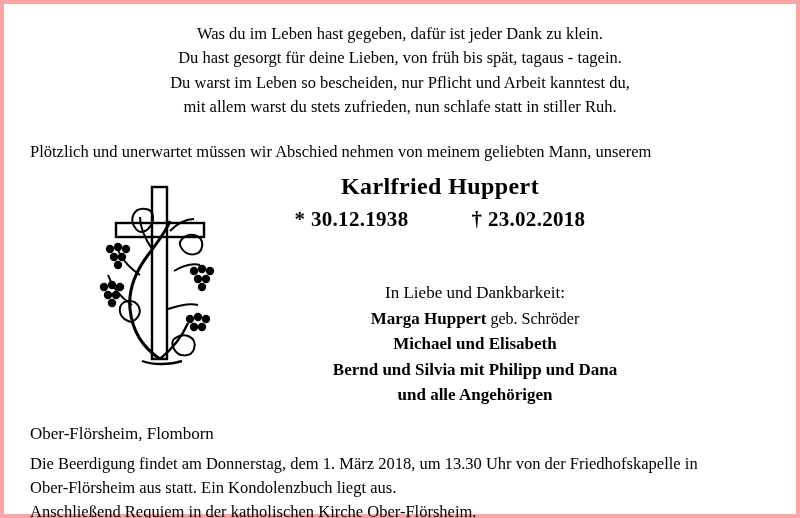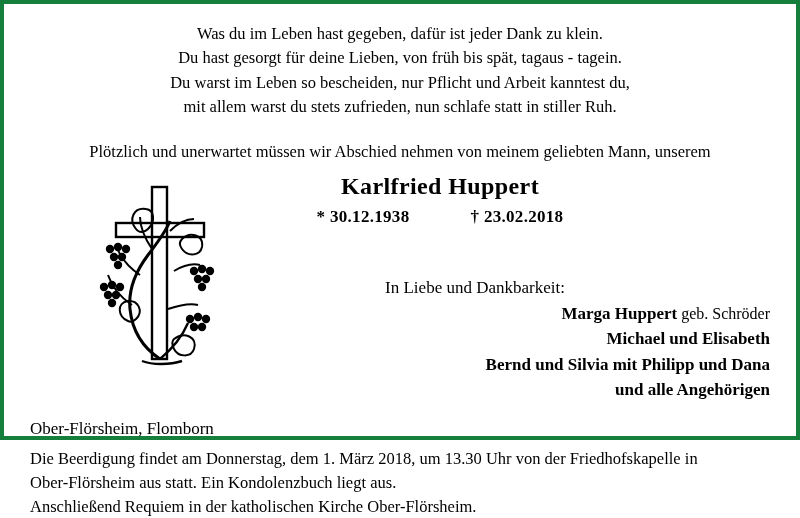--- a/index.html
+++ b/index.html
@@ -10,40 +10,40 @@
   body {
     width: 800px;
     height: 518px;
     font-family: "Liberation Serif", serif;
     color: #000000;
     overflow: hidden;
   }
   .notice {
     box-sizing: border-box;
     width: 800px;
-    height: 440px;
-    border: 4px solid #15803d;
+    height: 518px;
+    border: 4px solid #fca5a5;
     padding: 14px 26px 10px 26px;
     background: #ffffff;
     position: relative;
   }
   .poem {
     text-align: center;
     font-size: 16.5px;
     line-height: 1.48;
     margin-top: 4px;
   }
   .poem div {
     white-space: nowrap;
   }
   .intro {
     font-size: 16.5px;
     line-height: 1.42;
     margin-top: 20px;
-    text-align: center;
+    text-align: left;
   }
   .intro div {
     white-space: nowrap;
   }
   .middle {
     position: relative;
     margin-top: 6px;
     min-height: 205px;
   }
   .cross-wrap {
@@ -58,21 +58,21 @@
     padding-left: 80px;
   }
   .deceased-name {
     font-size: 24px;
     font-weight: bold;
     letter-spacing: 0.4px;
     margin-top: 10px;
     line-height: 1.1;
   }
   .dates {
-    font-size: 17px;
+    font-size: 21px;
     font-weight: bold;
     margin-top: 8px;
     letter-spacing: 0.3px;
   }
   .dates .sep {
     display: inline-block;
     width: 52px;
   }
   .family {
     text-align: center;
@@ -81,21 +81,20 @@
   }
   .family .lead {
     font-size: 17px;
     line-height: 1.5;
     margin-top: 48px;
   }
   .family .member {
     font-size: 17px;
     font-weight: bold;
     line-height: 1.5;
-    text-align: right;
   }
   .family .member .light {
     font-weight: normal;
     font-size: 16px;
   }
   .places {
     font-size: 17px;
     margin-top: 16px;
     text-align: left;
   }

